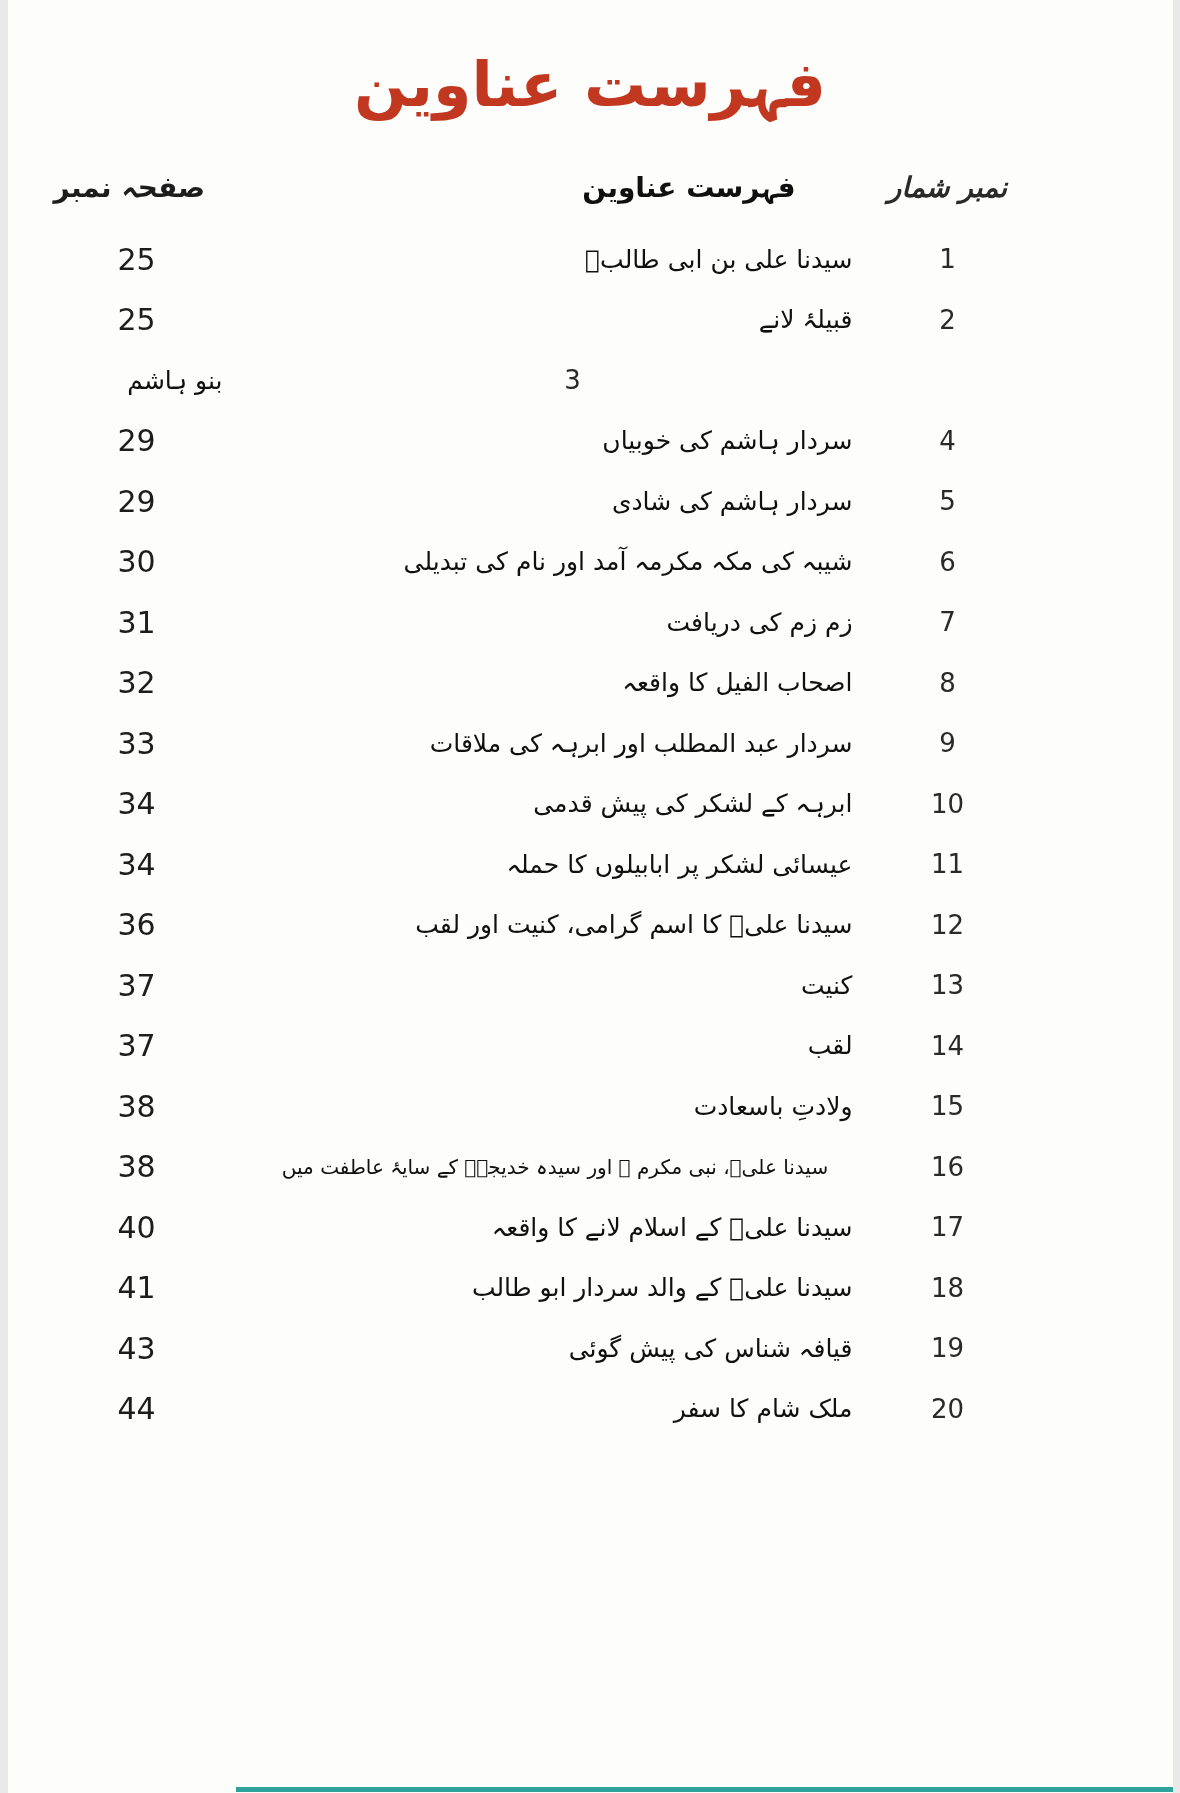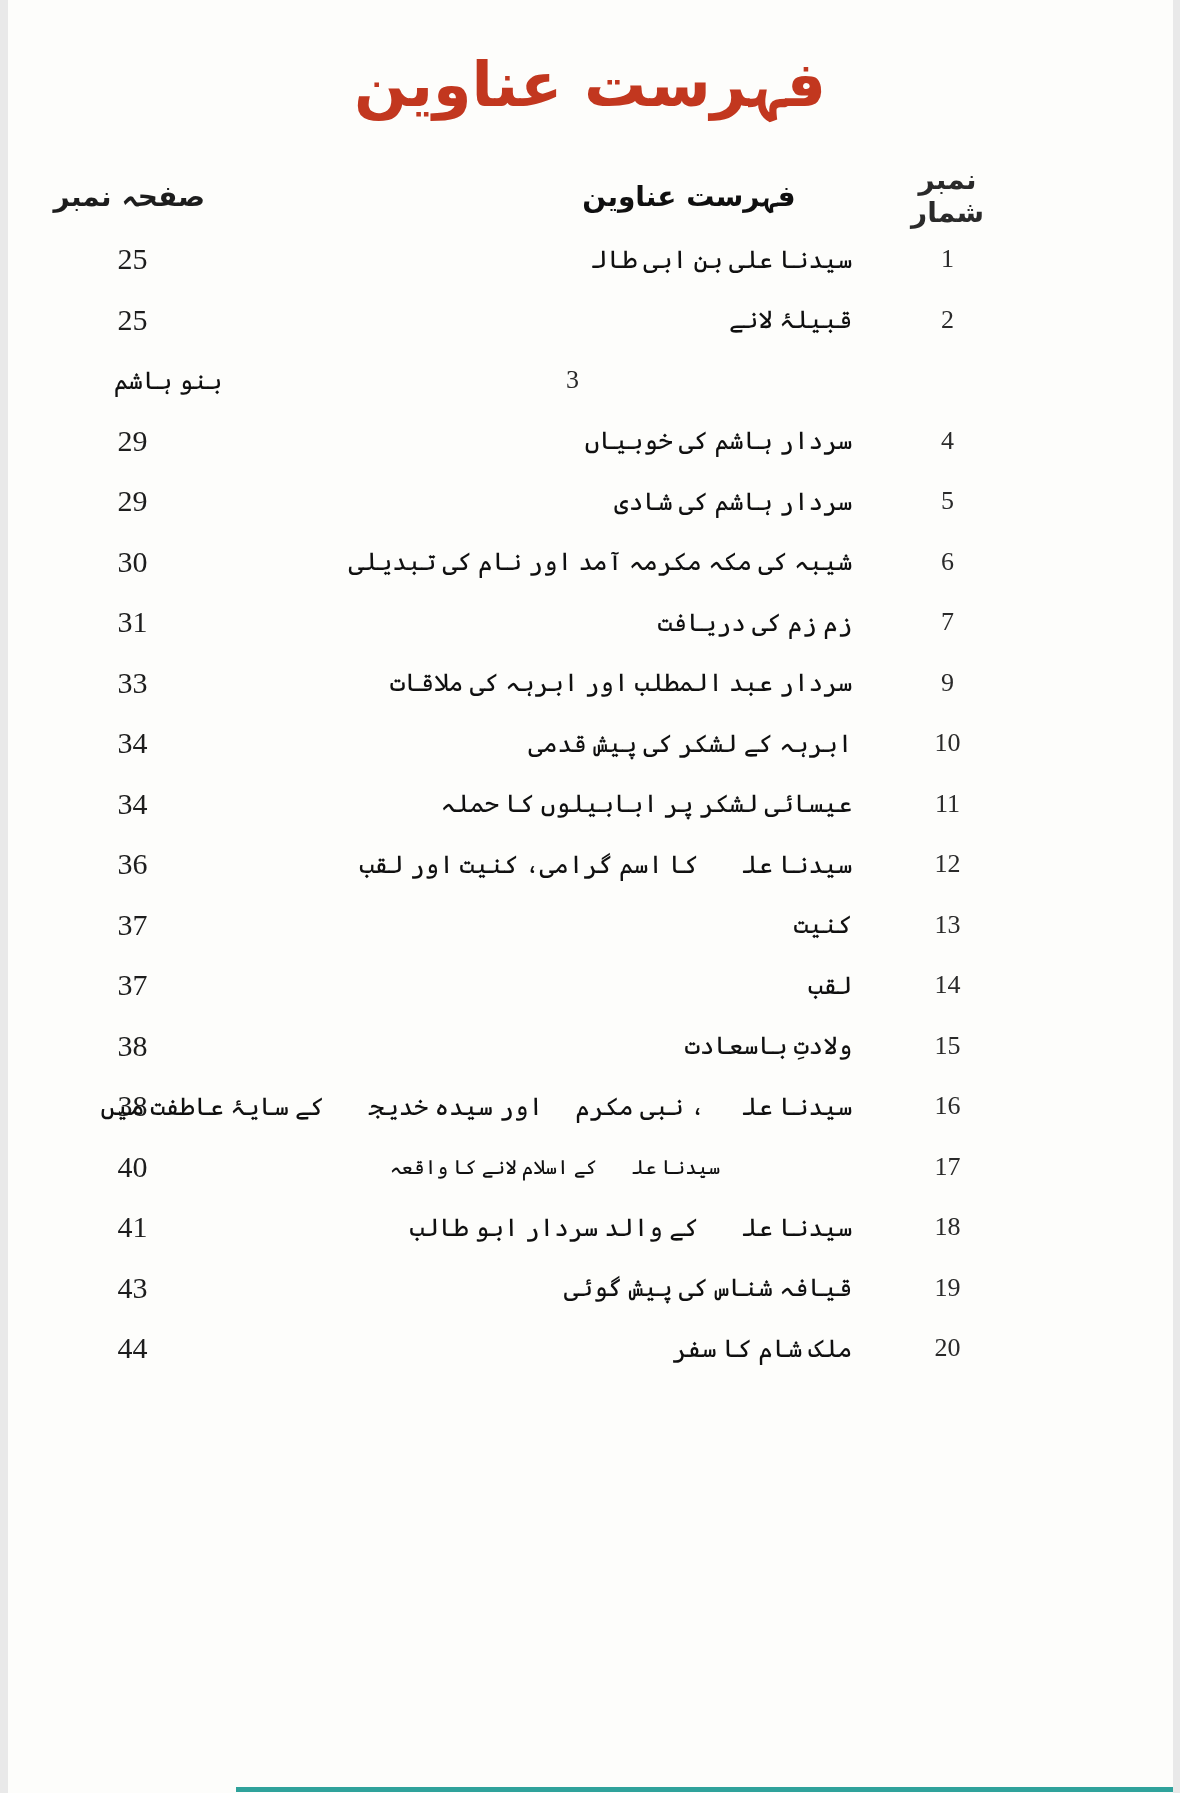--- a/index.html
+++ b/index.html
@@ -49,23 +49,24 @@
   }
   .header-row .col-title {
     direction: rtl;
     text-align: right;
     padding-right: 92px;
     font-size: 28px;
   }
   .header-row .col-serial {
     direction: rtl;
     font-size: 28px;
-  }
-
-  .toc-list { margin-top: 18px; font-family: Liberation Serif, serif; }
+    font-style: italic;
+  }
+
+  .toc-list { margin-top: 18px; }
 
   .toc-row { height: 60.5px; }
 
   .col-page {
     padding-left: 110px;
     font-size: 30px;
     color: #1d1d1d;
   }
   .col-title {
     direction: rtl;
@@ -136,20 +137,25 @@
     <span class="col-page">30</span>
     <span class="col-title">شیبہ کی مکہ مکرمہ آمد اور نام کی تبدیلی</span>
     <span class="col-serial">6</span>
   </div>
       <div class="grid-row toc-row">
     <span class="col-page">31</span>
     <span class="col-title">زم زم کی دریافت</span>
     <span class="col-serial">7</span>
   </div>
       <div class="grid-row toc-row">
+    <span class="col-page">32</span>
+    <span class="col-title">اصحاب الفیل کا واقعہ</span>
+    <span class="col-serial">8</span>
+  </div>
+      <div class="grid-row toc-row">
     <span class="col-page">33</span>
     <span class="col-title">سردار عبد المطلب اور ابرہہ کی ملاقات</span>
     <span class="col-serial">9</span>
   </div>
       <div class="grid-row toc-row">
     <span class="col-page">34</span>
     <span class="col-title">ابرہہ کے لشکر کی پیش قدمی</span>
     <span class="col-serial">10</span>
   </div>
       <div class="grid-row toc-row">

